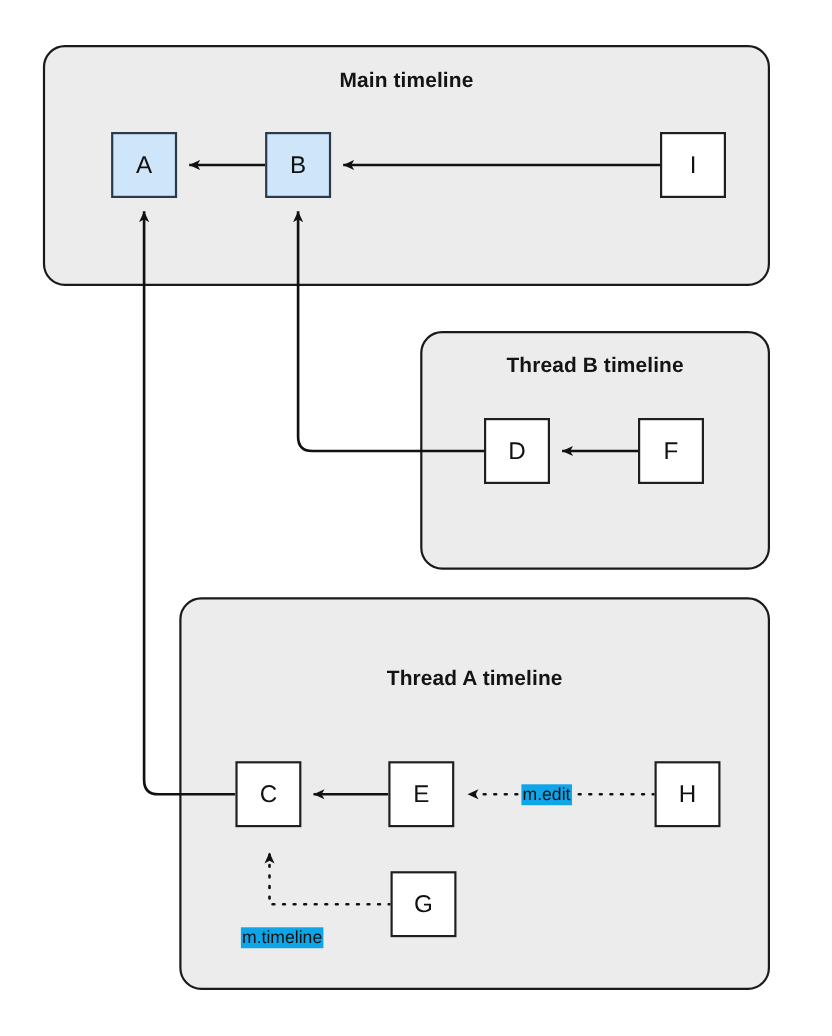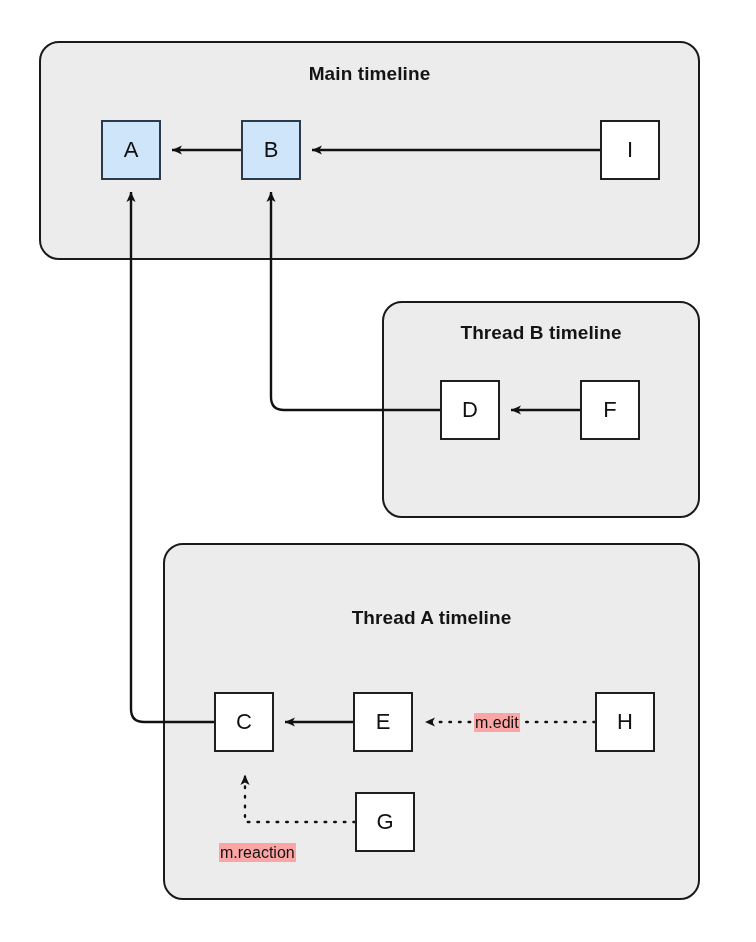--- a/index.html
+++ b/index.html
@@ -52,21 +52,21 @@
     color: #111111;
   }
   .node.blue {
     background: #cfe6fa;
     border-color: #2a3a4a;
   }
   .edge-label {
     position: absolute;
     font-size: 16px;
     color: #111111;
-    background: #fca5a5;
+    background: #0ea5e9;
     padding: 0 1px;
     white-space: nowrap;
     line-height: 19px;
   }
 </style>
 </head>
 <body>
 
 <div id="canvas">
 
@@ -153,15 +153,15 @@
   <div class="node" style="left:595px; top:692px;">
     <span>H</span>
   </div>
 
   <div class="node" style="left:355px; top:792px;">
     <span>G</span>
   </div>
 
   <div class="edge-label" style="left:474px; top:713px;">m.edit</div>
 
-  <div class="edge-label" style="left:219px; top:843px;">m.reaction</div>
+  <div class="edge-label" style="left:219px; top:843px;">m.timeline</div>
 
 </div>
 
 </body></html>

